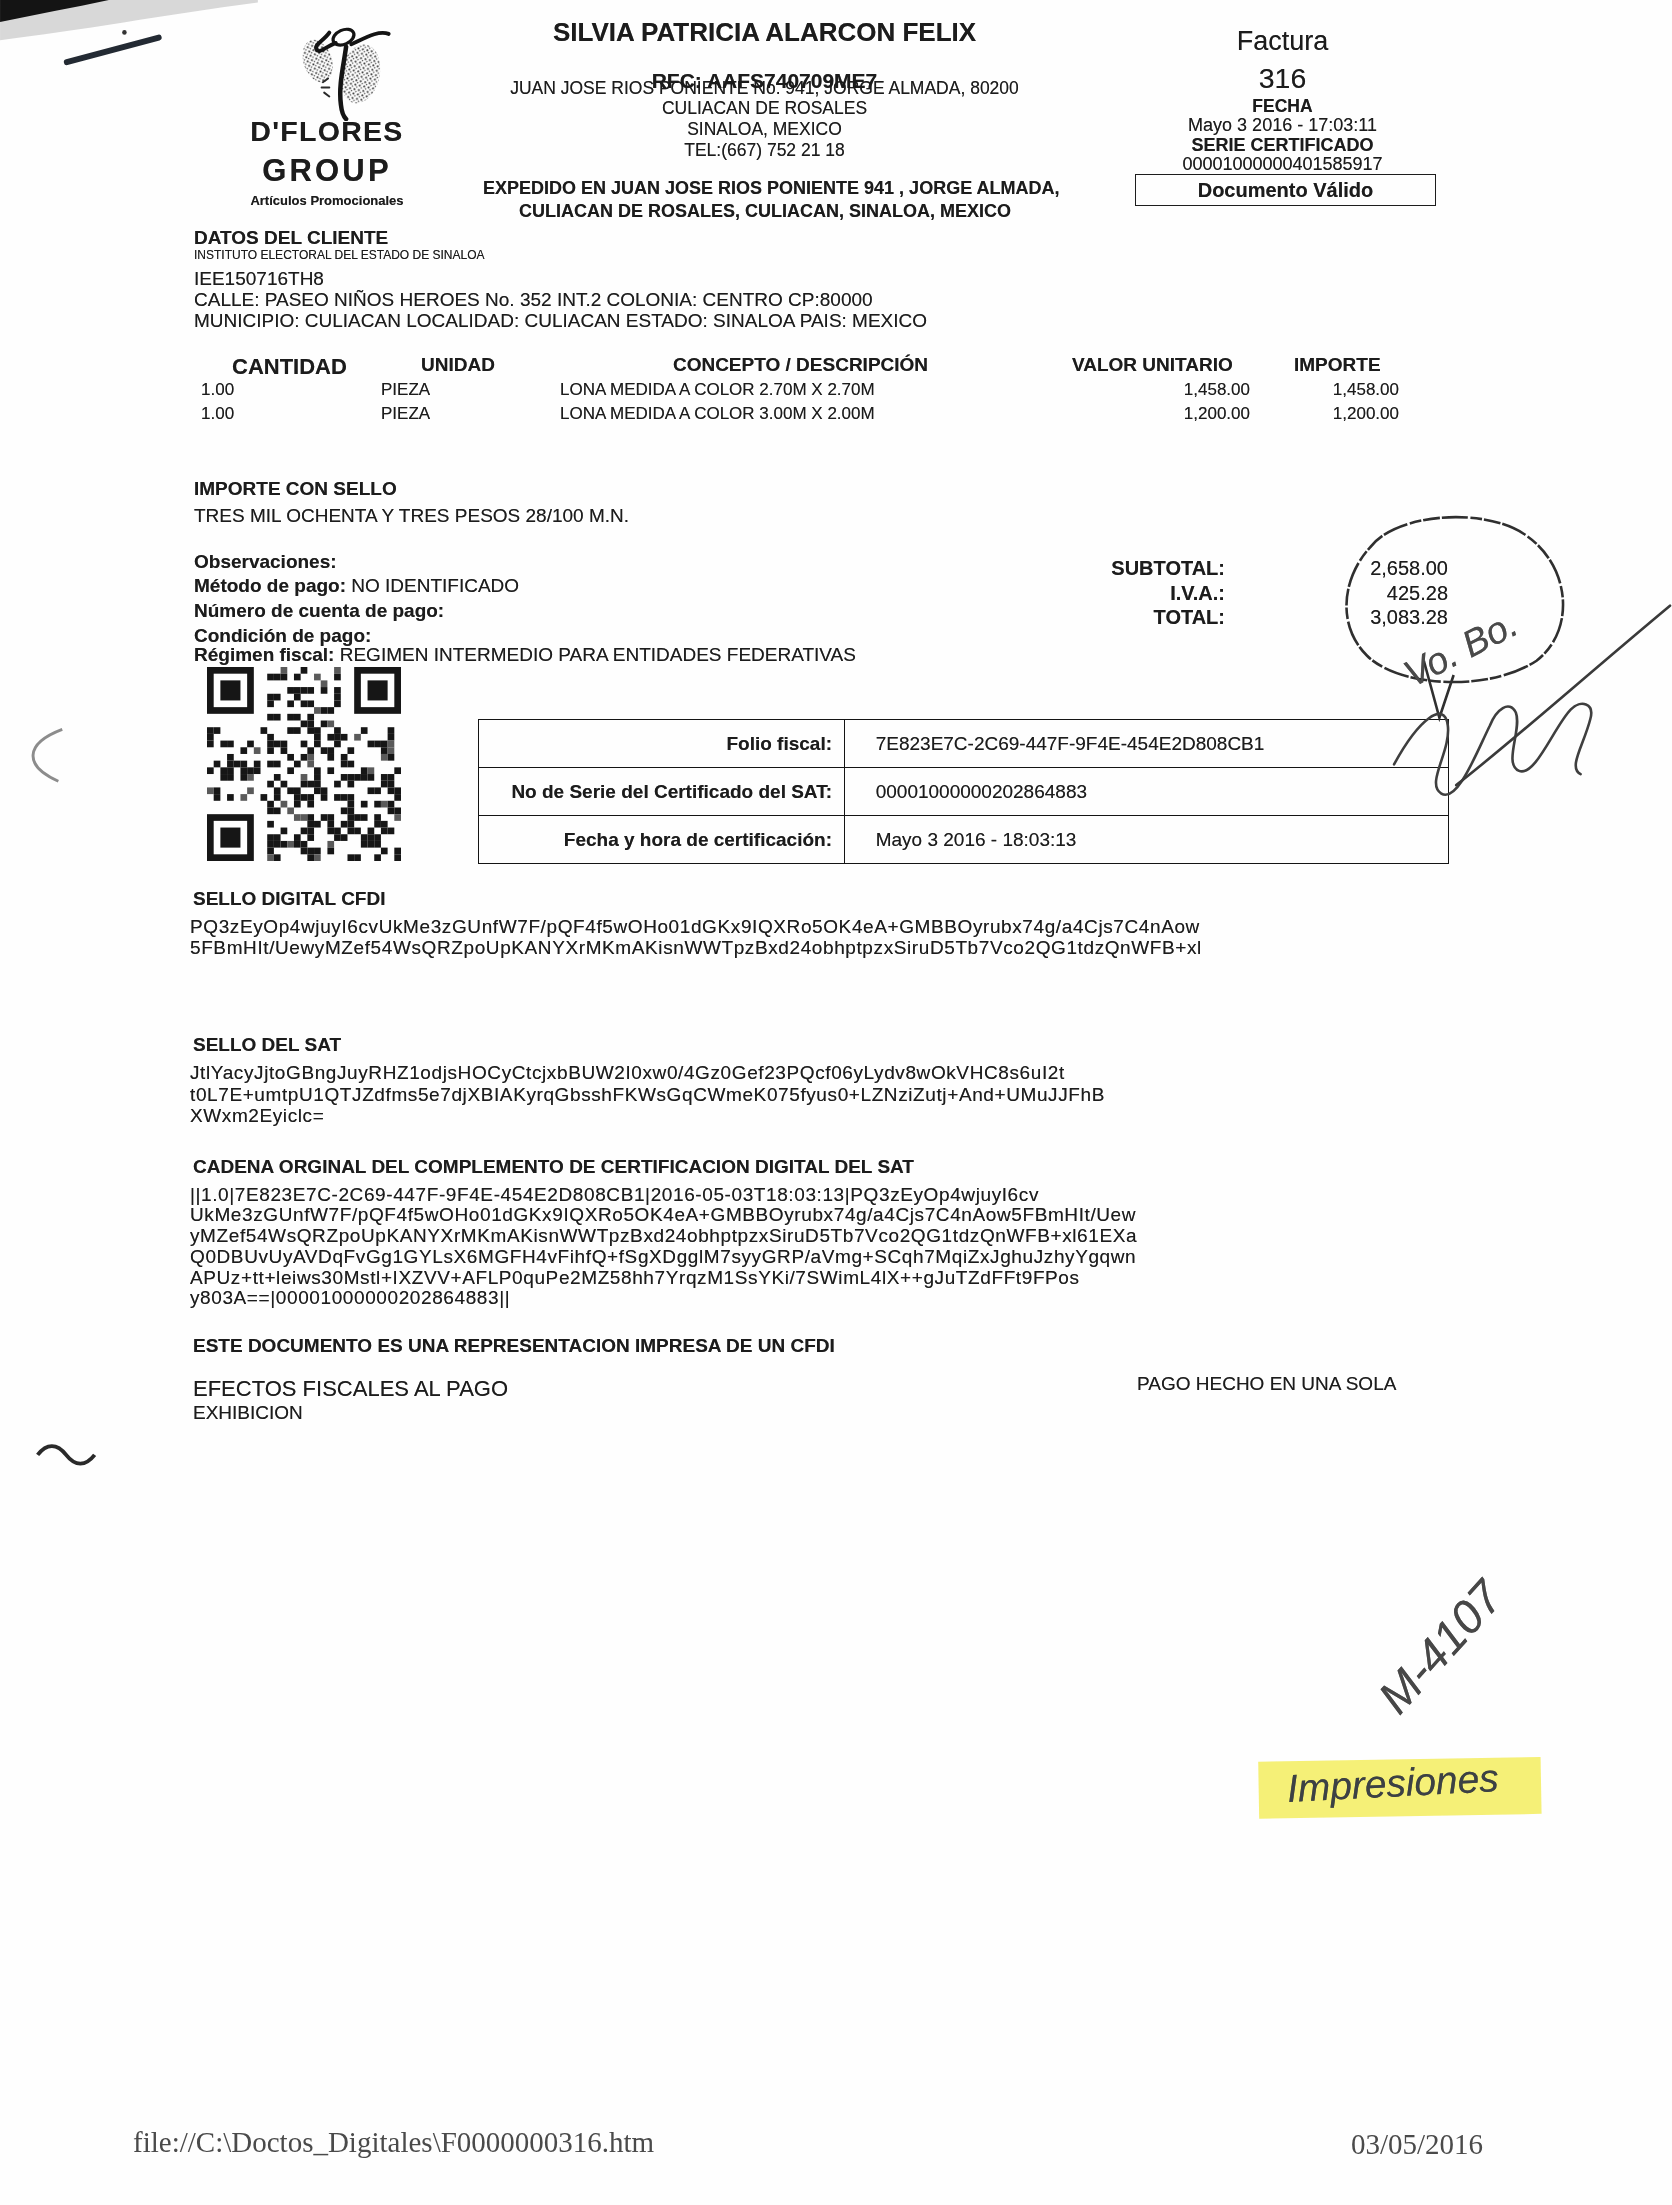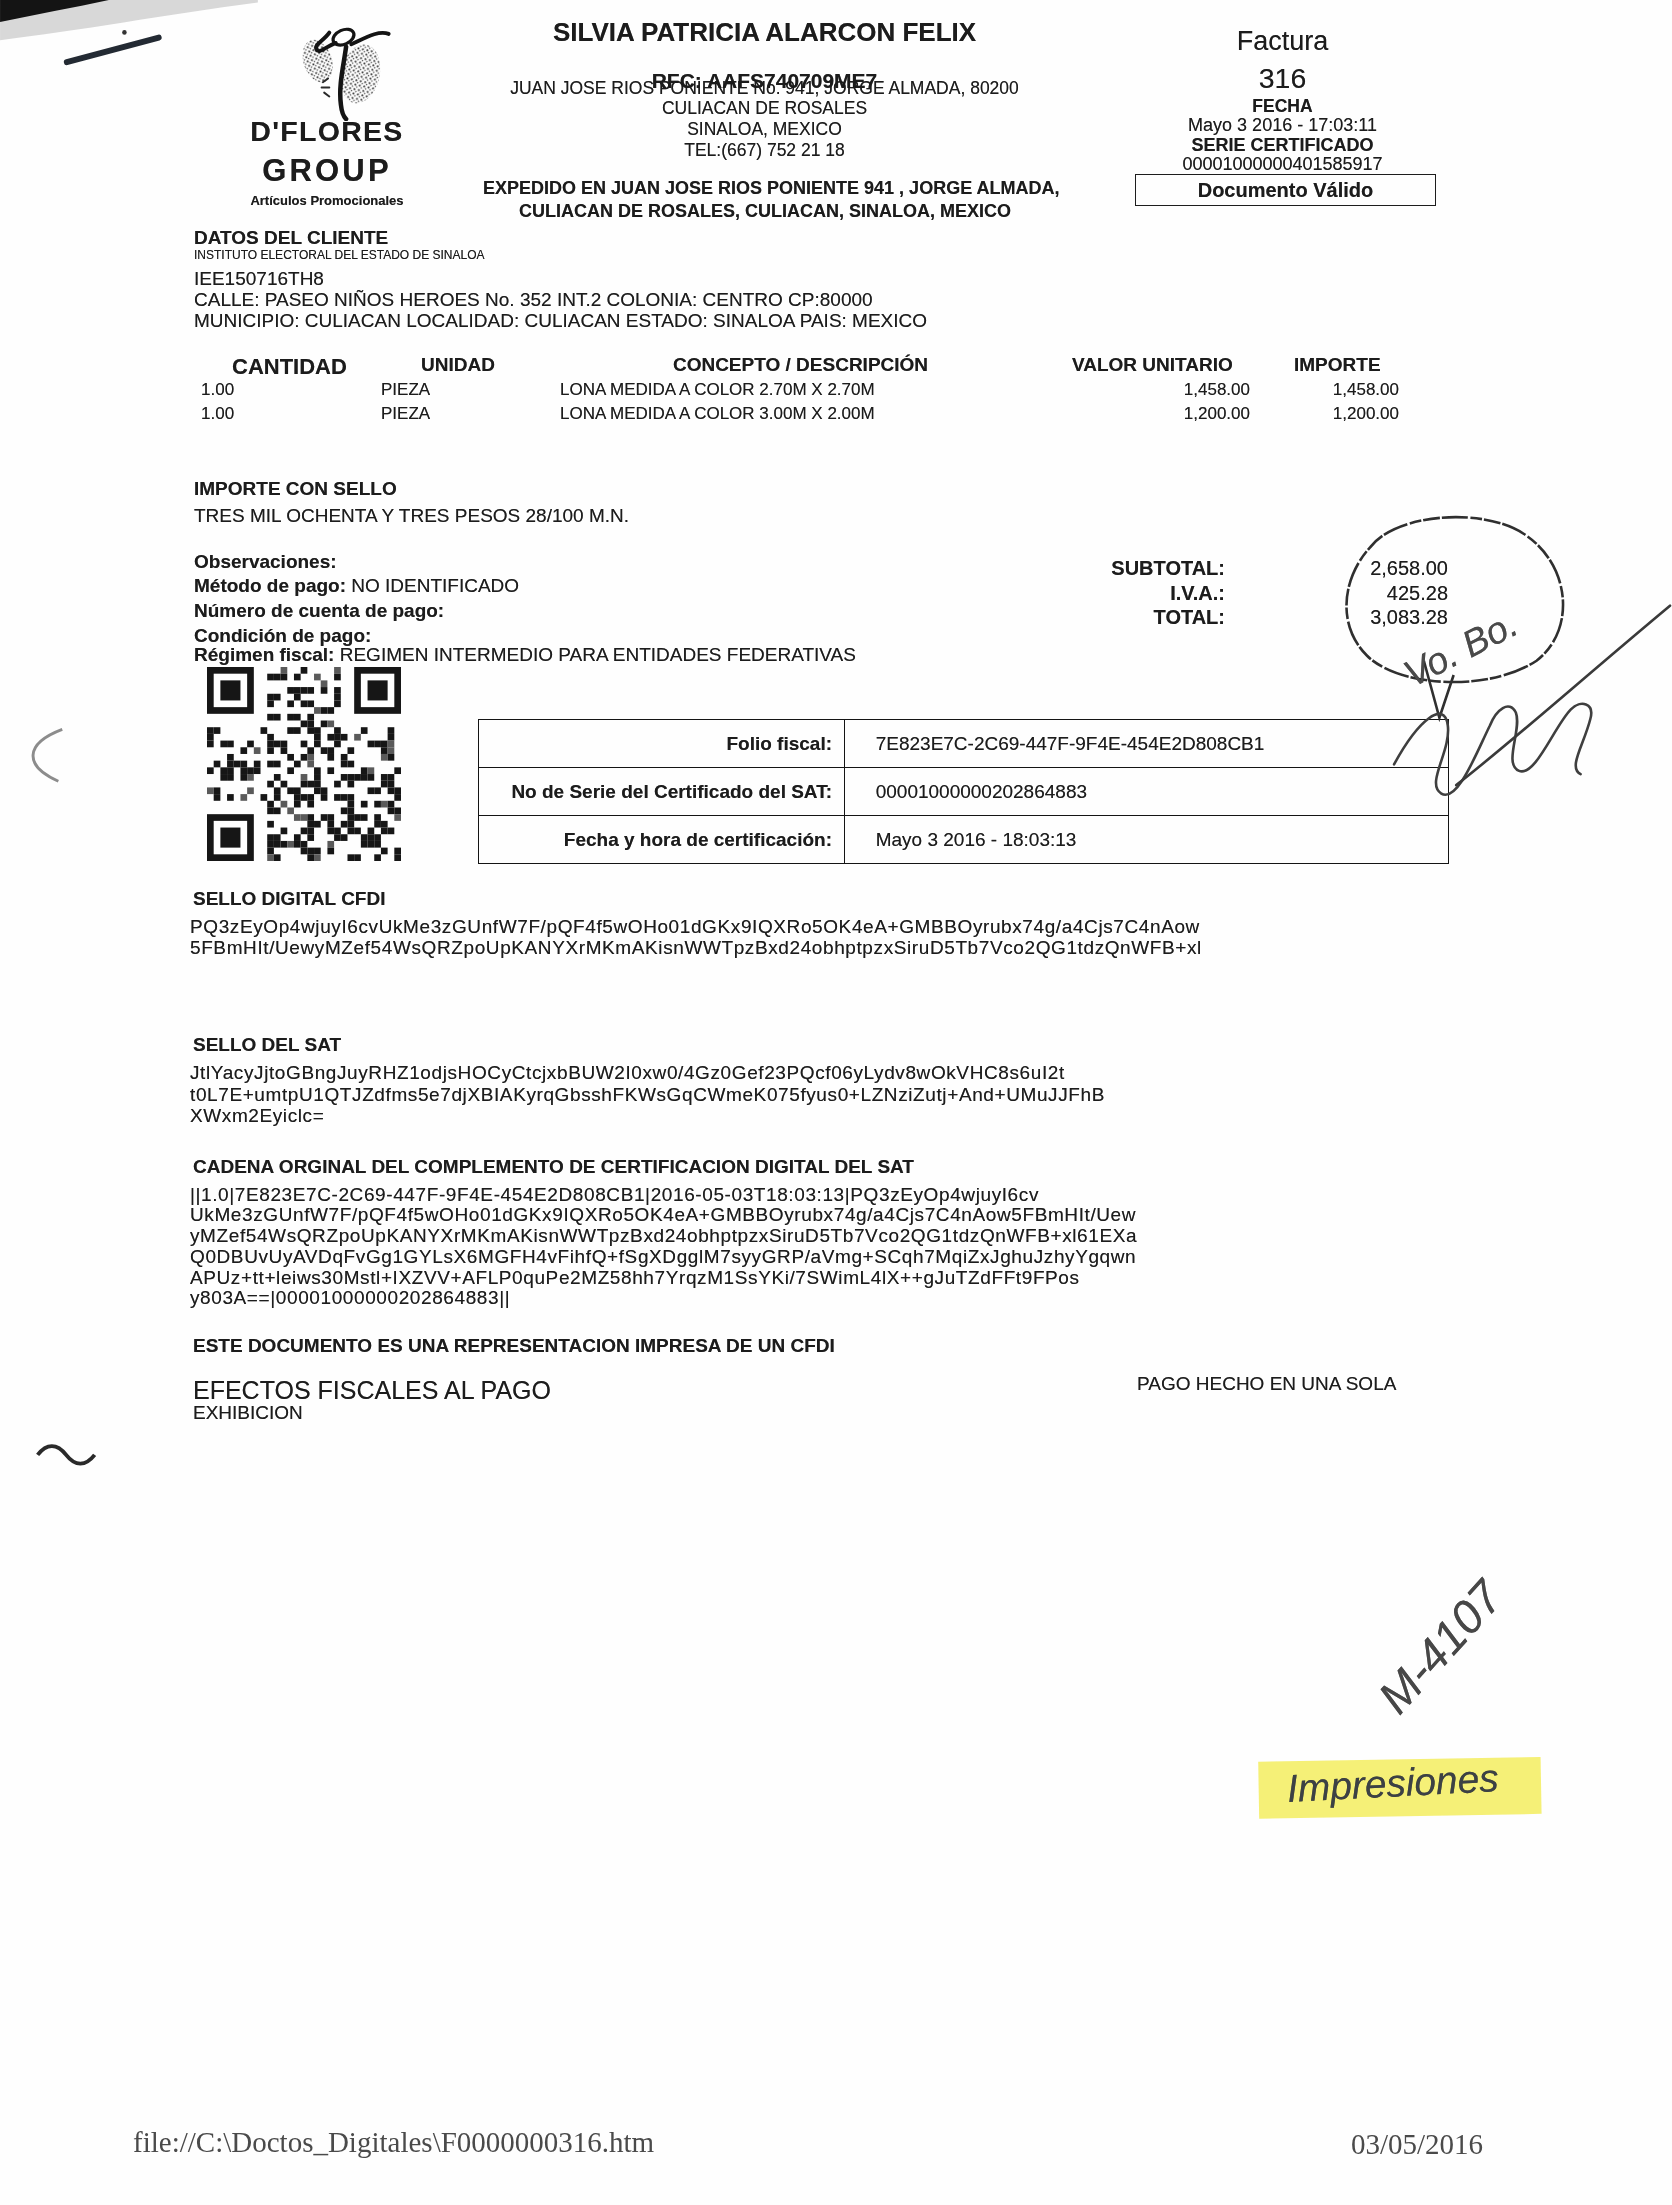--- a/index.html
+++ b/index.html
@@ -393,21 +393,21 @@
 
   <div class="abs b" style="left:193px;top:1156px;font-size:19px;">CADENA ORGINAL DEL COMPLEMENTO DE CERTIFICACION DIGITAL DEL SAT</div>
   <div class="abs b64" style="left:190px;top:1184px;">||1.0|7E823E7C-2C69-447F-9F4E-454E2D808CB1|2016-05-03T18:03:13|PQ3zEyOp4wjuyI6cv</div>
   <div class="abs b64" style="left:190px;top:1204px;">UkMe3zGUnfW7F/pQF4f5wOHo01dGKx9IQXRo5OK4eA+GMBBOyrubx74g/a4Cjs7C4nAow5FBmHIt/Uew</div>
   <div class="abs b64" style="left:190px;top:1225px;">yMZef54WsQRZpoUpKANYXrMKmAKisnWWTpzBxd24obhptpzxSiruD5Tb7Vco2QG1tdzQnWFB+xl61EXa</div>
   <div class="abs b64" style="left:190px;top:1246px;">Q0DBUvUyAVDqFvGg1GYLsX6MGFH4vFihfQ+fSgXDgglM7syyGRP/aVmg+SCqh7MqiZxJghuJzhyYgqwn</div>
   <div class="abs b64" style="left:190px;top:1267px;">APUz+tt+leiws30Mstl+IXZVV+AFLP0quPe2MZ58hh7YrqzM1SsYKi/7SWimL4lX++gJuTZdFFt9FPos</div>
   <div class="abs b64" style="left:190px;top:1287px;">y803A==|00001000000202864883||</div>
 
   <div class="abs b" style="left:193px;top:1335px;font-size:19px;">ESTE DOCUMENTO ES UNA REPRESENTACION IMPRESA DE UN CFDI</div>
-  <div class="abs" style="left:193px;top:1376px;font-size:25px;">EFECTOS FISCALES AL PAGO</div>
+  <div class="abs" style="left:193px;top:1376px;font-size:22px;">EFECTOS FISCALES AL PAGO</div>
   <div class="abs" style="left:193px;top:1402px;font-size:19px;">EXHIBICION</div>
   <div class="abs" style="left:1137px;top:1373px;font-size:19px;">PAGO HECHO EN UNA SOLA</div>
 
   <div class="abs foot" style="left:133px;top:2126px;">file://C:\Doctos_Digitales\F0000000316.htm</div>
   <div class="abs foot" style="left:1351px;top:2128px;">03/05/2016</div>
 
   <svg class="overlay" width="1672" height="2205" viewBox="0 0 2581 3404">
 
     <path d="M0,62 C120,48 260,22 398,4 L398,0 L0,0 Z" fill="#9a9a9a" opacity="0.38"></path>
     <path d="M0,0 L168,0 C112,12 56,22 0,34 Z" fill="#141414"></path>

